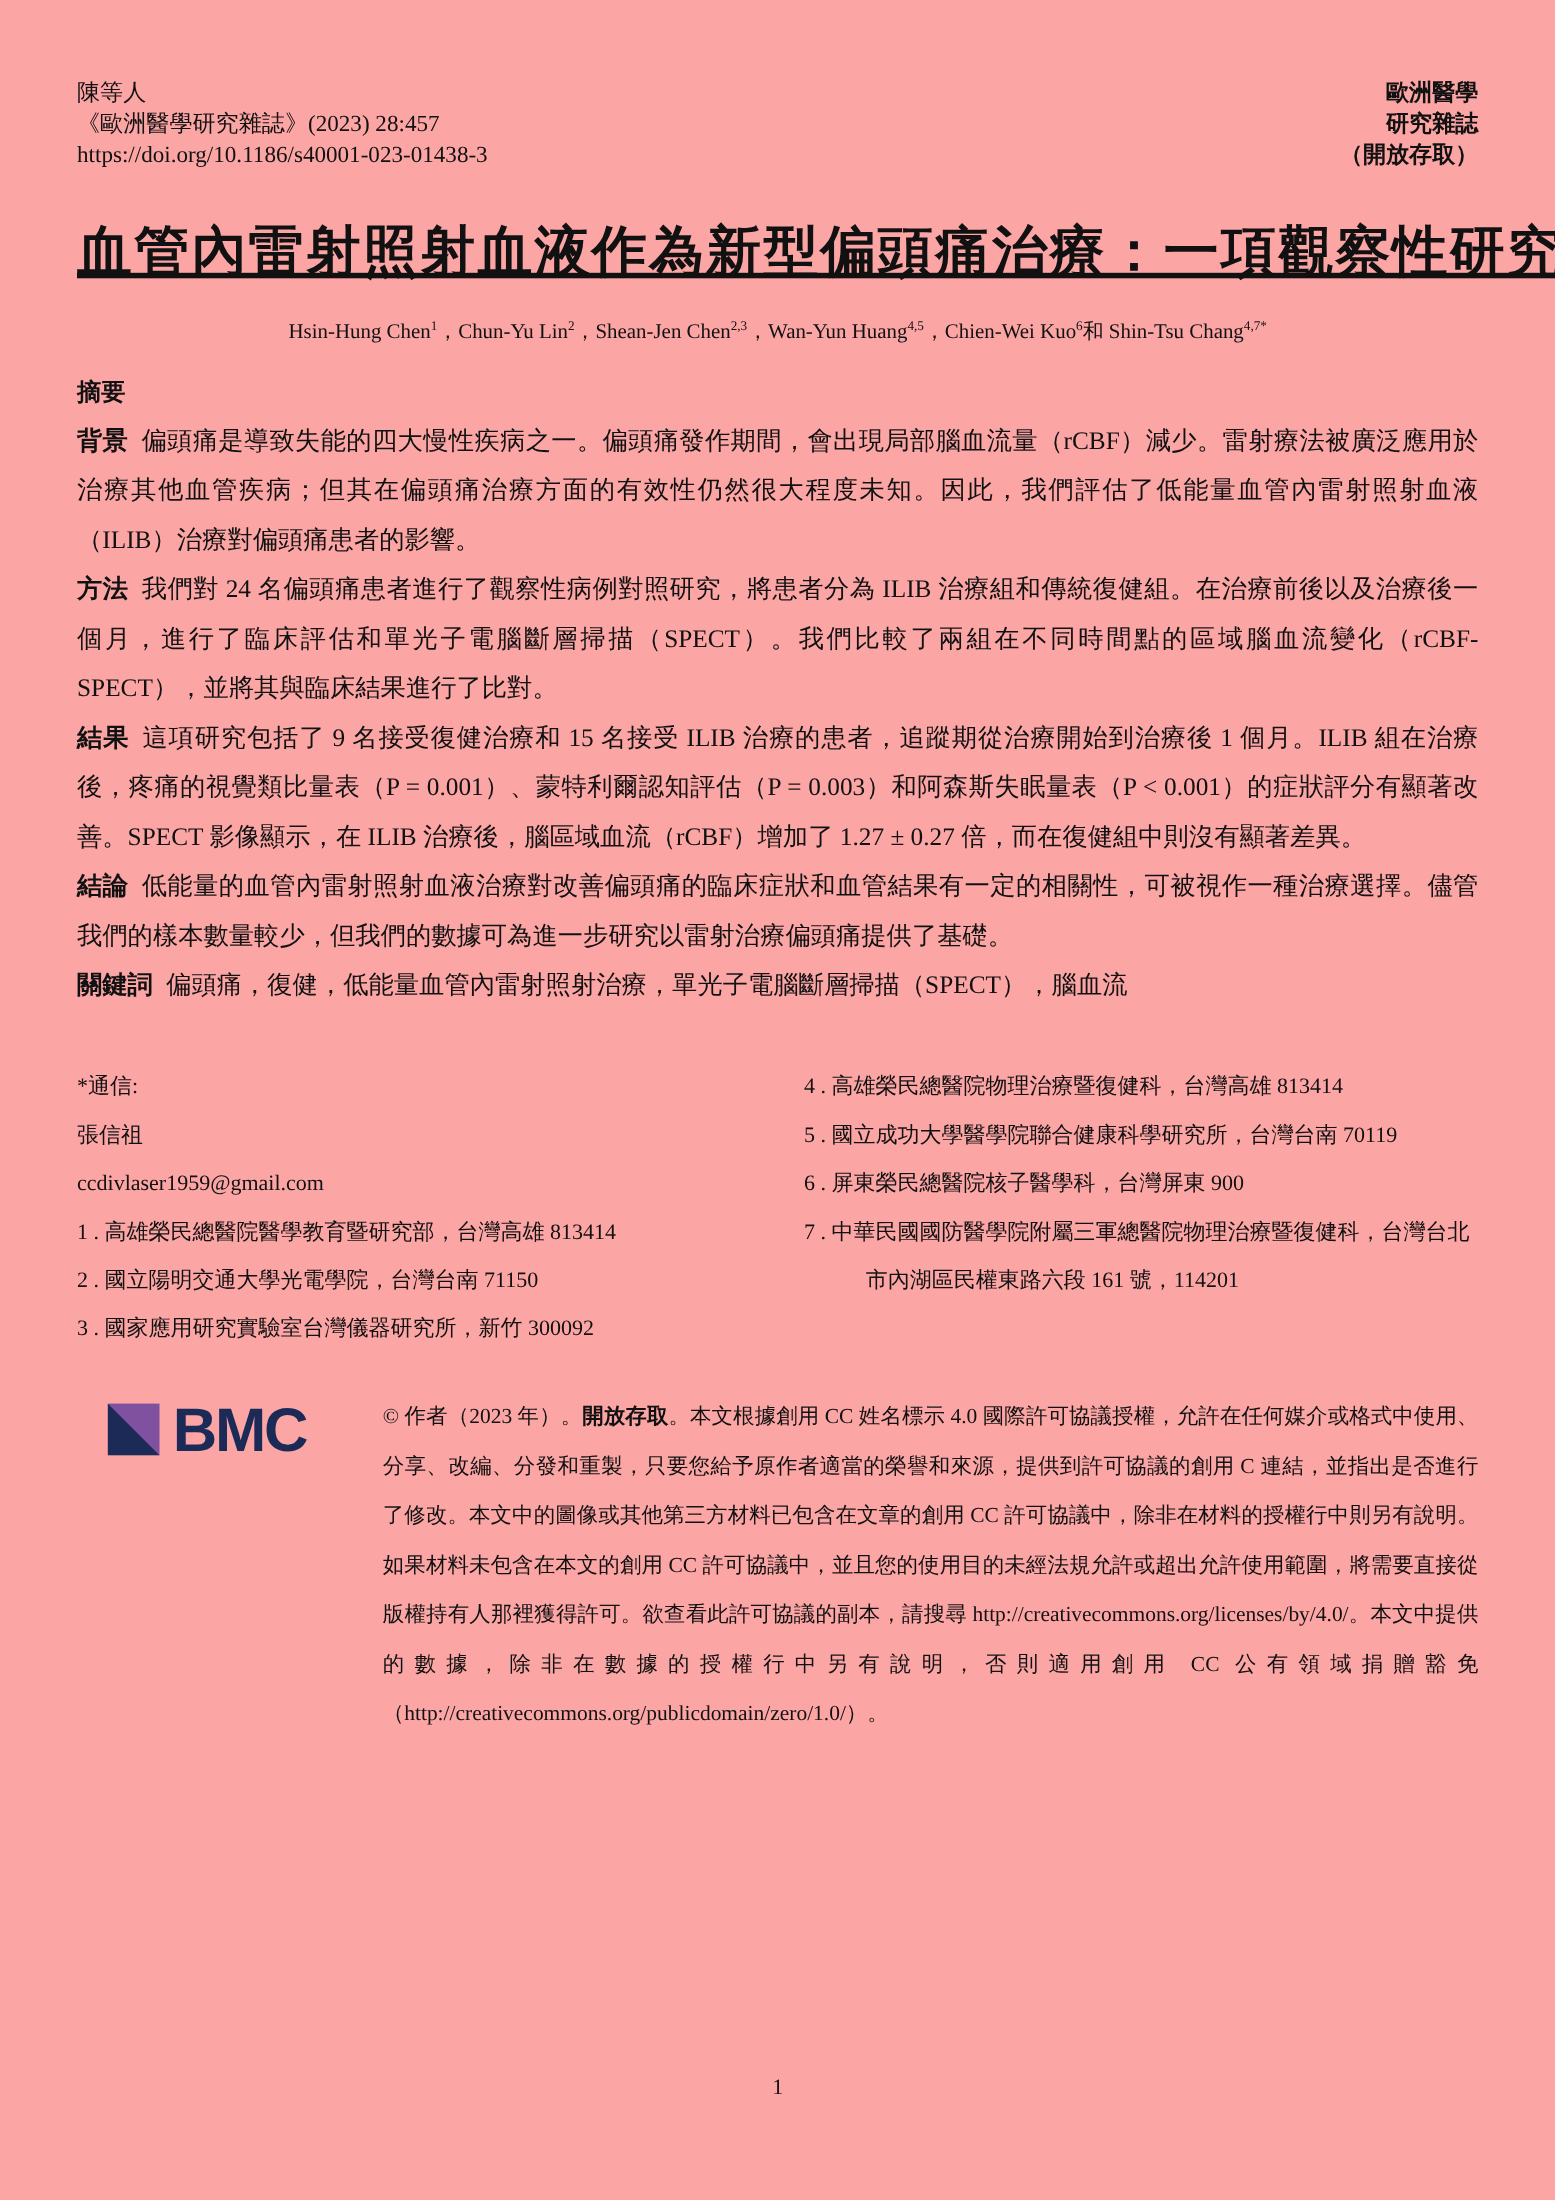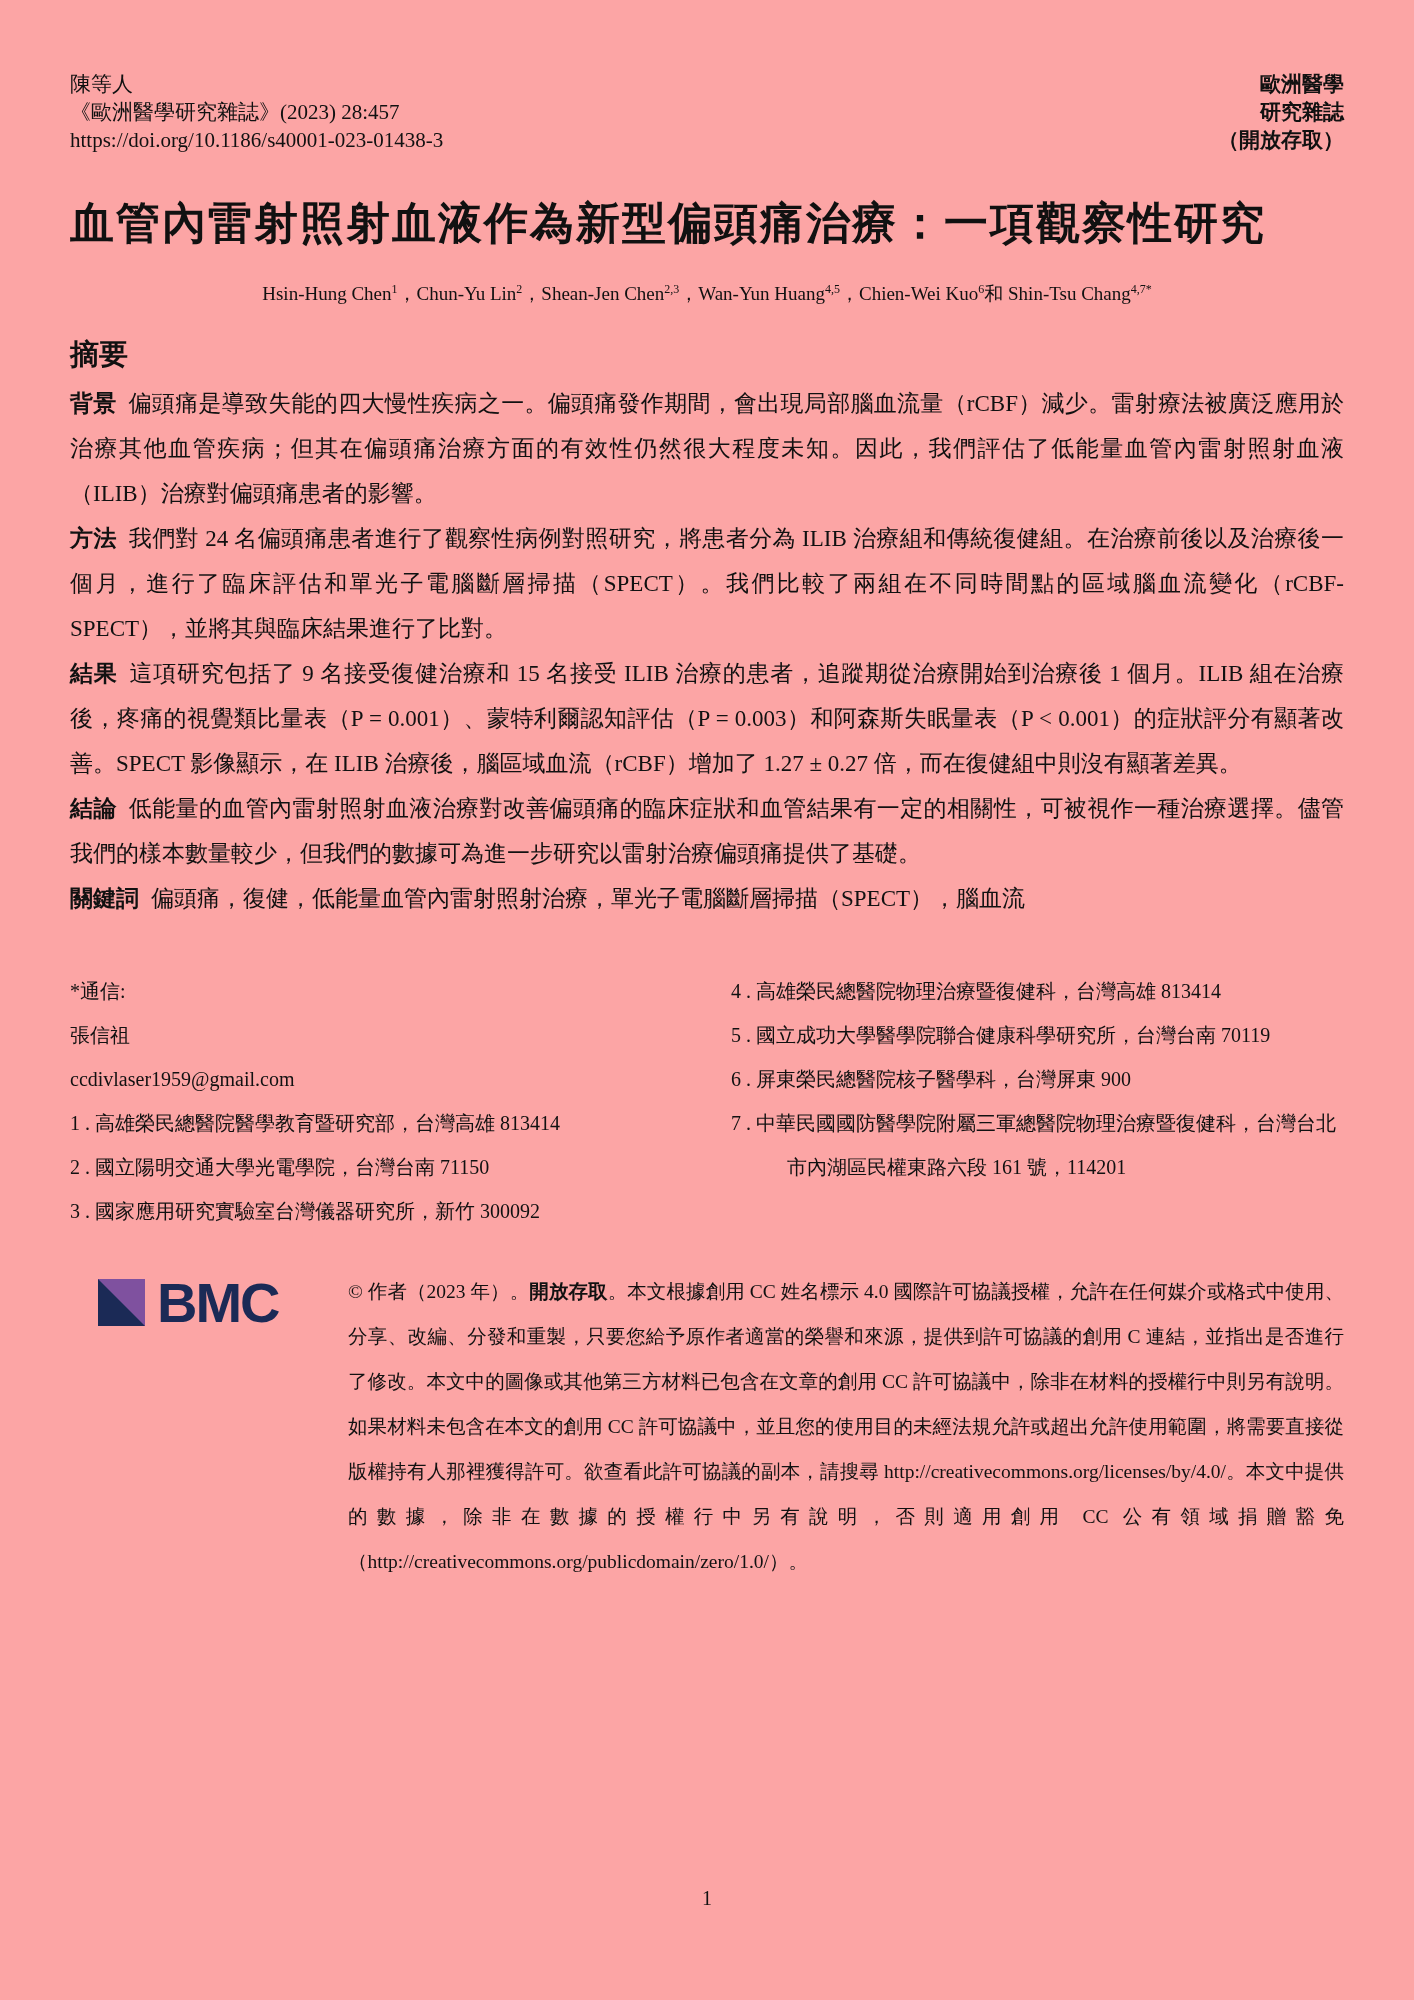--- a/index.html
+++ b/index.html
@@ -27,36 +27,37 @@
     line-height: 28px;
   }
   .header-left div { white-space: nowrap; }
   .header-right {
     text-align: right;
     font-weight: bold;
   }
   
   .title {
     margin: 44px 0 0 0;
-    font-size: 44px;
+    font-size: 50px;
     font-weight: bold;
     letter-spacing: 2px;
     line-height: 1.2;
     white-space: nowrap;
+    text-decoration: underline;
   }
   .authors {
     margin-top: 30px;
     text-align: center;
     font-size: 19px;
   }
   .authors sup { font-size: 12px; line-height: 0; }
   
   .abstract-heading {
     margin: 28px 0 6px 0;
-    font-size: 29px;
+    font-size: 22px;
     font-weight: bold;
   }
   .abs-para {
     margin: 0;
     font-size: 23px;
     line-height: 45px;
     text-align: justify;
   }
   .abs-label { font-weight: bold; margin-right: 12px; }
   

